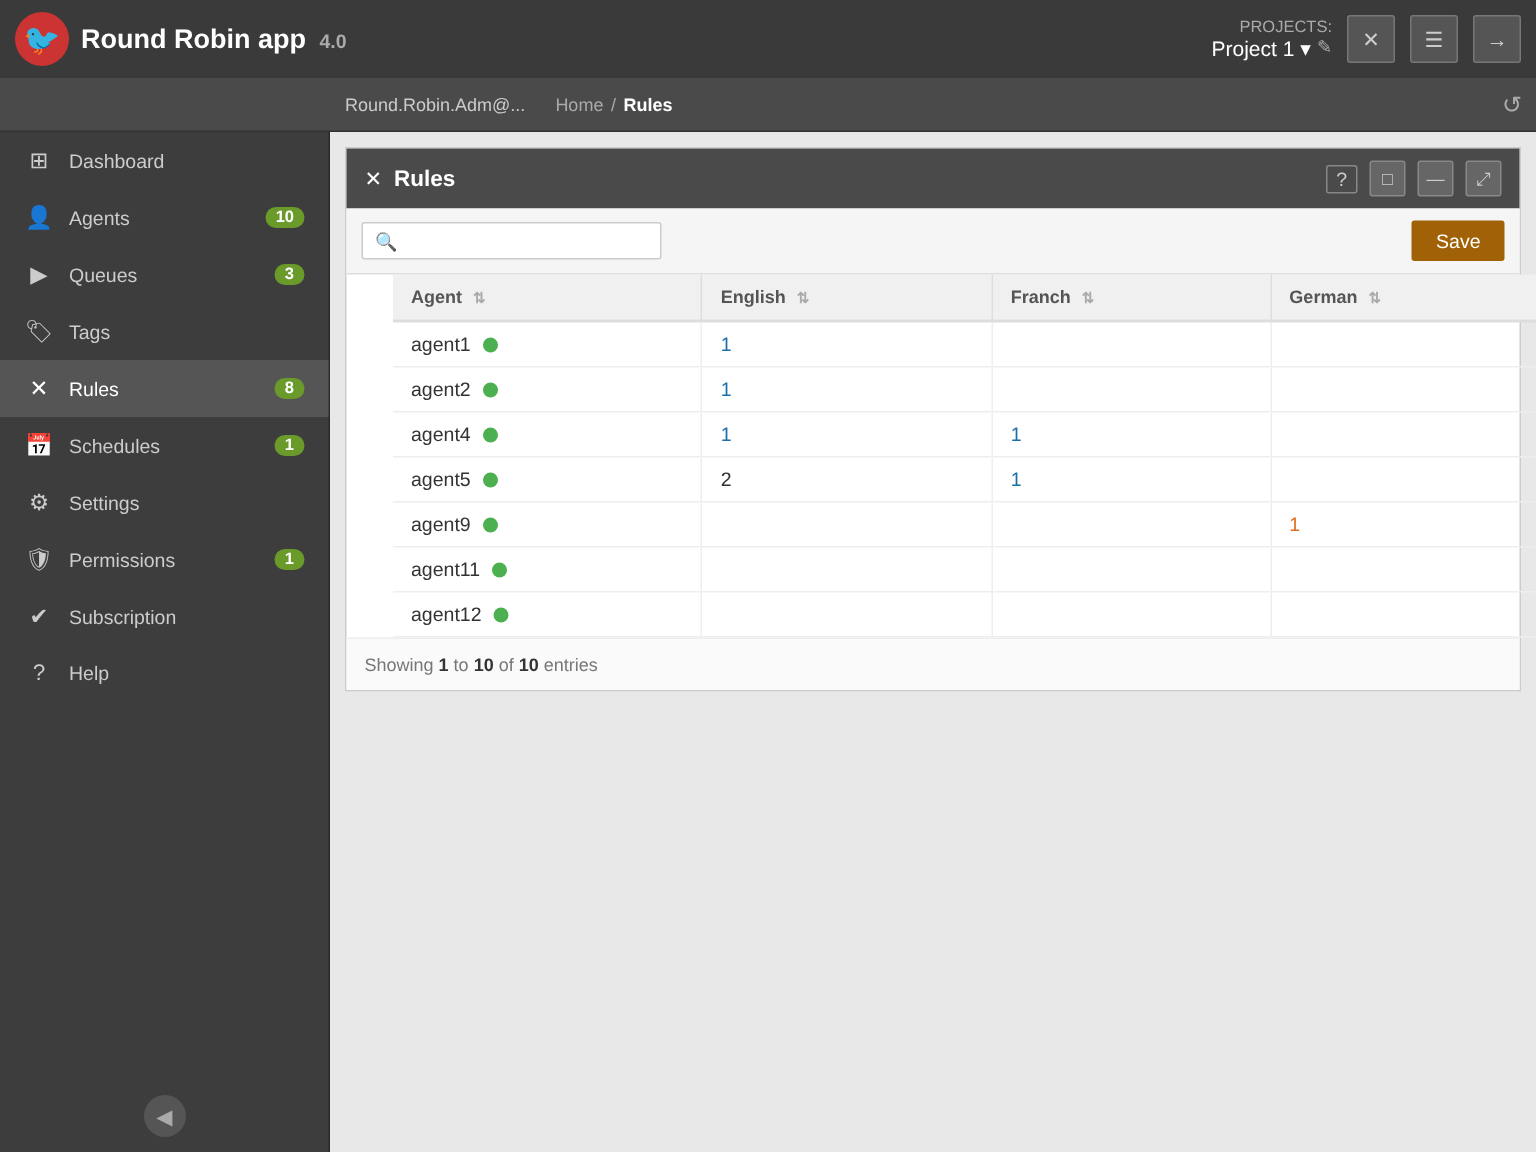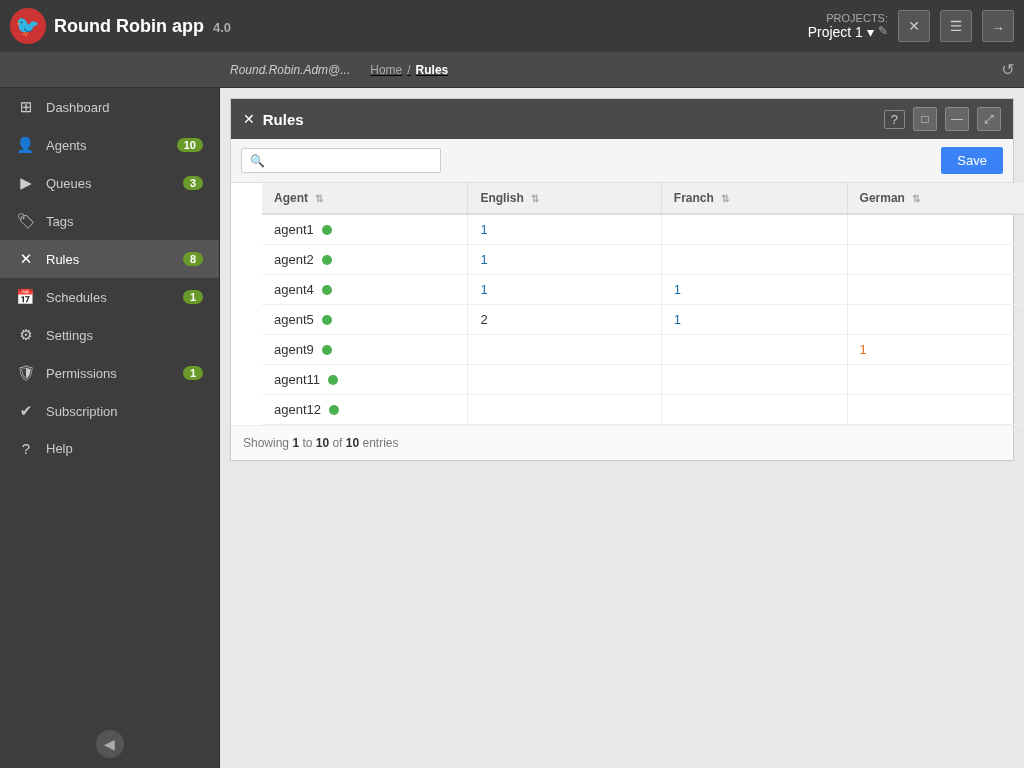--- a/index.html
+++ b/index.html
@@ -27,21 +27,21 @@
       color: #ccc; display: flex; align-items: center; justify-content: center;
       cursor: pointer; font-size: 14px; border-radius: 2px;
     }
 
     
     #user-bar {
       background: #4a4a4a; height: 36px; display: flex; align-items: center;
       padding: 0 0 0 220px; border-bottom: 1px solid #333;
     }
     #user-email { color: #cccccc; font-size: 12px; }
-    #breadcrumb-area { display: flex; align-items: center; gap: 5px; padding-left: 20px; flex: 1; text-decoration: underline; }
+    #breadcrumb-area { display: flex; align-items: center; gap: 5px; padding-left: 20px; flex: 1; }
     #breadcrumb-home { color: #aaaaaa; font-size: 12px; }
     #breadcrumb-sep { color: #aaaaaa; font-size: 12px; }
     #breadcrumb-current { color: #ffffff; font-size: 12px; font-weight: bold; }
     #refresh-btn {
       margin-left: auto; width: 32px; height: 32px; background: transparent;
       border: none; color: #aaa; font-size: 16px; cursor: pointer; display: flex; align-items: center; justify-content: center;
     }
 
     
     #main-layout { display: flex; height: calc(768px - 52px - 36px); }
@@ -92,21 +92,21 @@
       display: flex; align-items: center; padding: 8px 10px; gap: 8px;
       background: #f5f5f5; border-bottom: 1px solid #ddd;
     }
     #search-input-wrapper {
       display: flex; align-items: center; border: 1px solid #ccc; background: white;
       padding: 4px 8px; border-radius: 2px; width: 200px;
     }
     #search-icon { color: #999; margin-right: 5px; font-size: 12px; }
     #search-input { border: none; outline: none; font-size: 13px; width: 100%; }
     #save-btn {
-      margin-left: auto; background: #3b82f6; color: white; border: none;
+      margin-left: auto; background: #a16207; color: white; border: none;
       padding: 6px 16px; cursor: pointer; border-radius: 2px; font-size: 13px;
     }
 
     
     #rules-table { width: 100%; border-collapse: collapse; margin-left: 31px; }
     #rules-table thead tr { background: #f0f0f0; border-bottom: 2px solid #ddd; }
     #rules-table th {
       padding: 8px 12px; text-align: left; color: #555; font-size: 12px;
       font-weight: bold; border-right: 1px solid #ddd;
     }
@@ -141,21 +141,21 @@
         <span id="project-edit-icon">✎</span>
       </div>
     </div>
     <div class="header-btn">✕</div>
     <div class="header-btn">☰</div>
     <div class="header-btn">→</div>
   </div>
 </div>
 
 <div id="user-bar">
-  <span id="user-email" style="padding-left:10px;font-style:italic;">Round.Robin.Adm@...</span>
+  <span id="user-email" style="padding-left:10px;">Round.Robin.Adm@...</span>
   <div id="breadcrumb-area">
     <span id="breadcrumb-home">Home</span>
     <span id="breadcrumb-sep">/</span>
     <span id="breadcrumb-current">Rules</span>
   </div>
   <div id="refresh-btn">↺</div>
 </div>
 
 <div id="main-layout">
 

